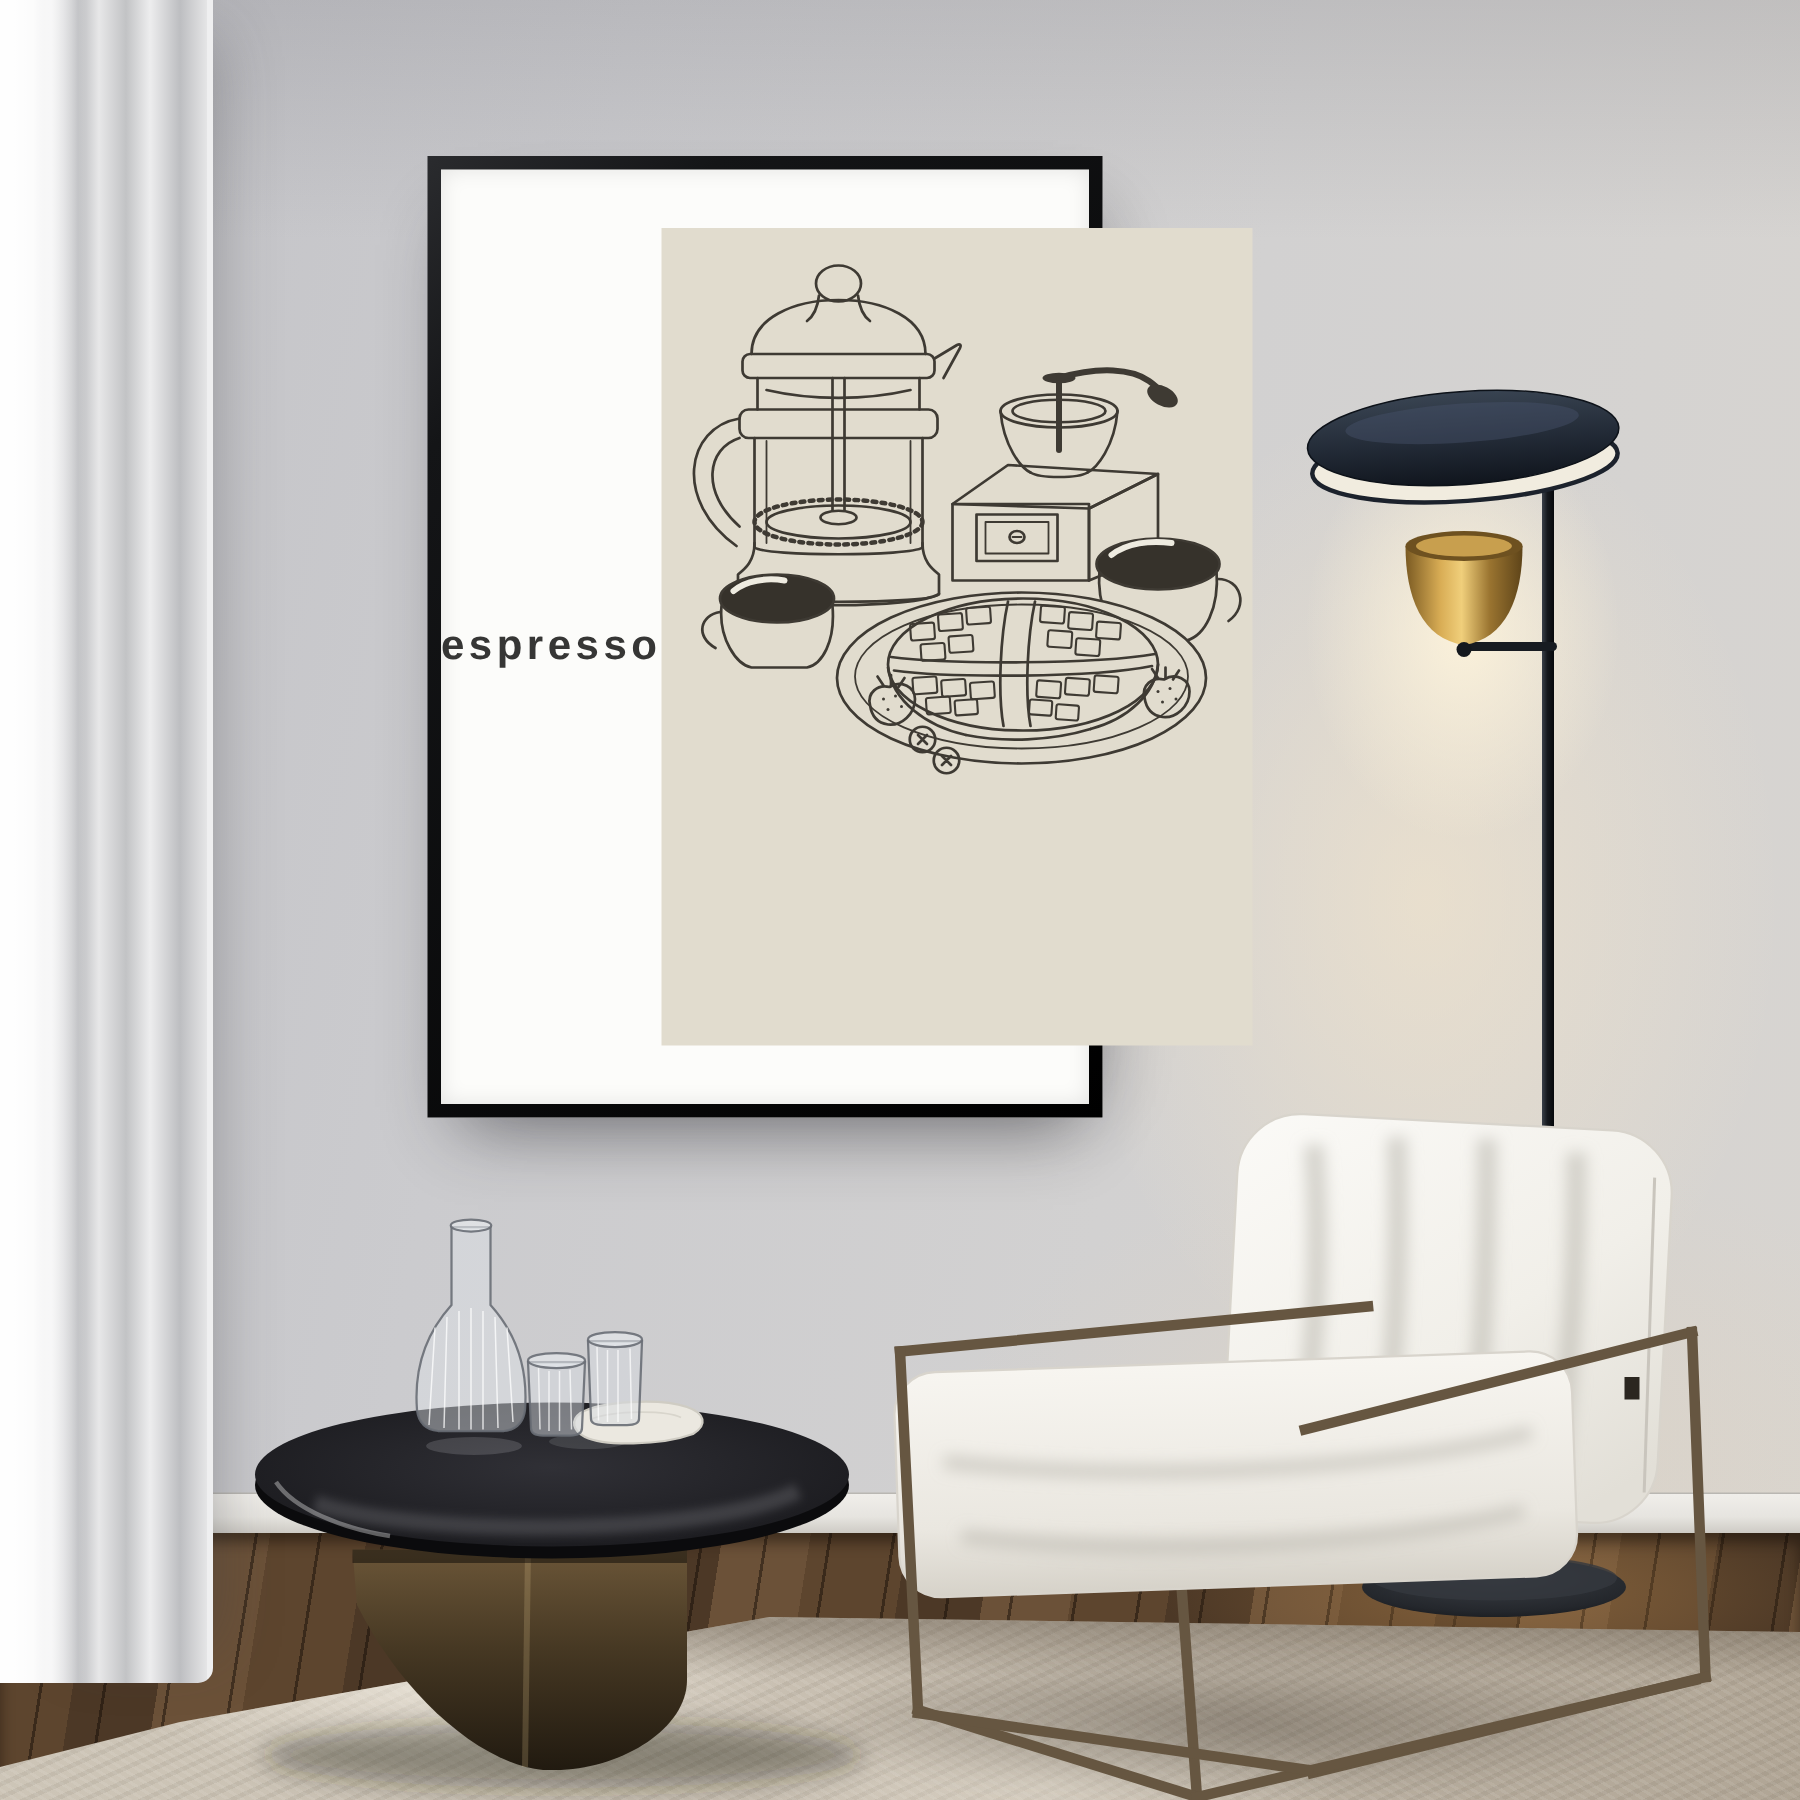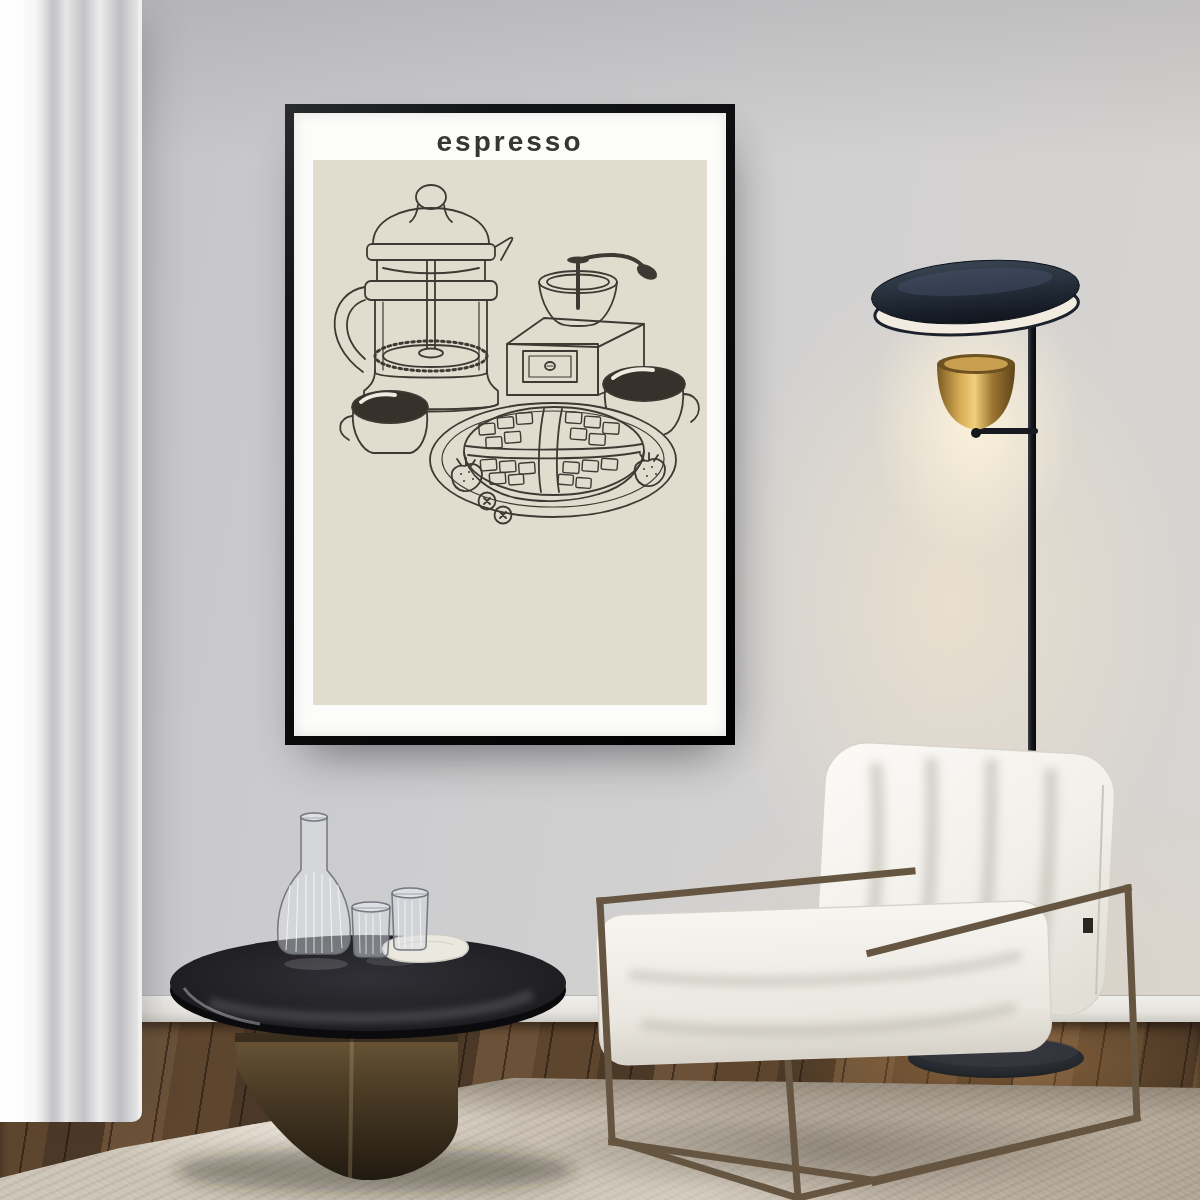--- a/index.html
+++ b/index.html
@@ -61,21 +61,21 @@
   }
   
   .poster{
     position:absolute;left:285px;top:104px;width:450px;height:641px;
     background:linear-gradient(135deg,#2a2b2e 0%,var(--poster-frame,#141517) 18%,#000 100%);
     padding:9px;box-sizing:border-box;
     box-shadow:0 26px 44px -18px rgba(30,30,38,0.45), 24px 14px 48px -30px rgba(30,30,38,0.30);
   }
   .mat{
     width:100%;height:100%;background:var(--poster-paper,#fcfcfa);
-    display:flex;flex-direction:column;align-items:center;
+    display:flex;flex-direction:row;align-items:center;
     box-shadow:inset 0 0 14px rgba(0,0,0,0.10);
   }
   .poster-title{
     margin-top:11px;height:36px;line-height:36px;
     font-size:28px;font-weight:bold;letter-spacing:3px;
     color:var(--poster-title-color,#363635);
   }
   .panel{width:394px;height:545px;background:var(--poster-panel,#e1dcce);}
   .panel svg{display:block;}
   .art{stroke:var(--poster-line,#3e3a33);fill:none;stroke-width:1.8;stroke-linecap:round;stroke-linejoin:round;}

